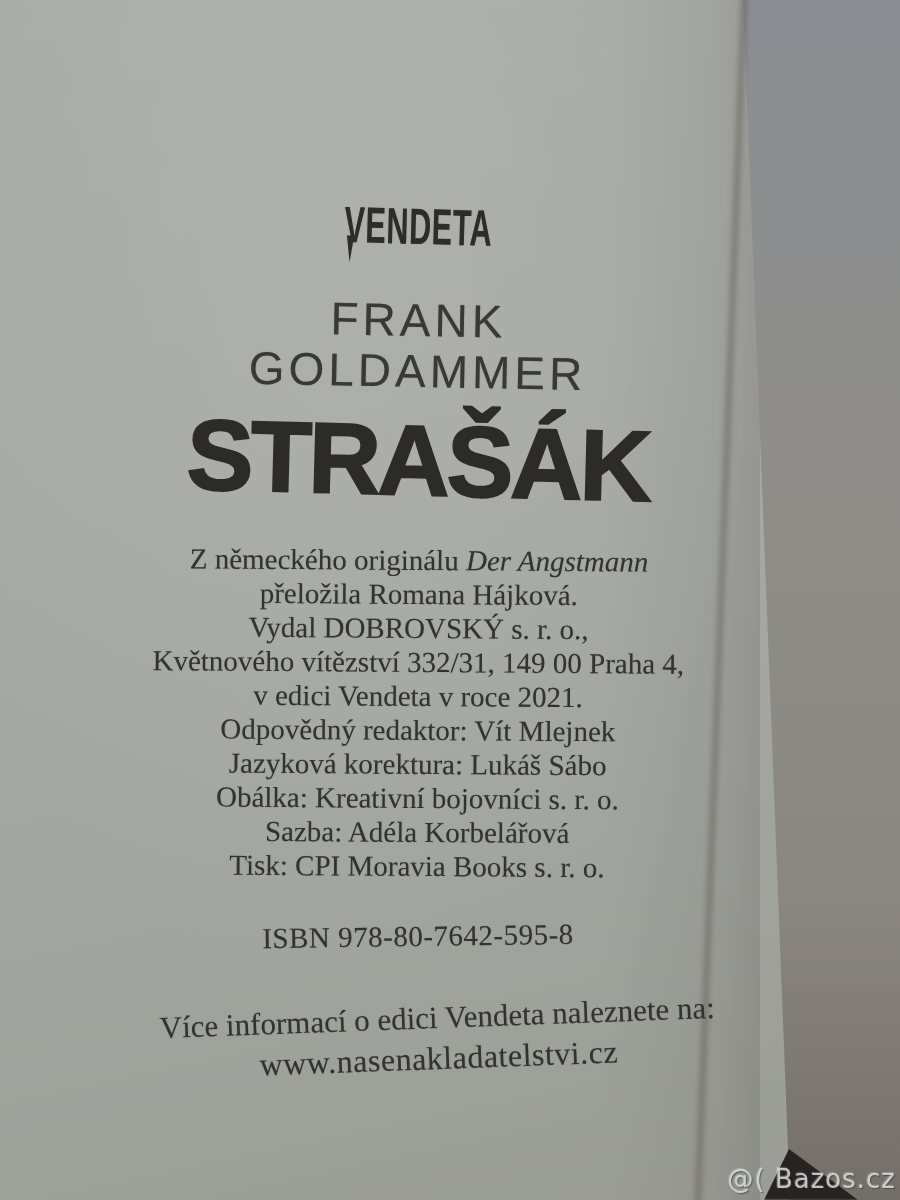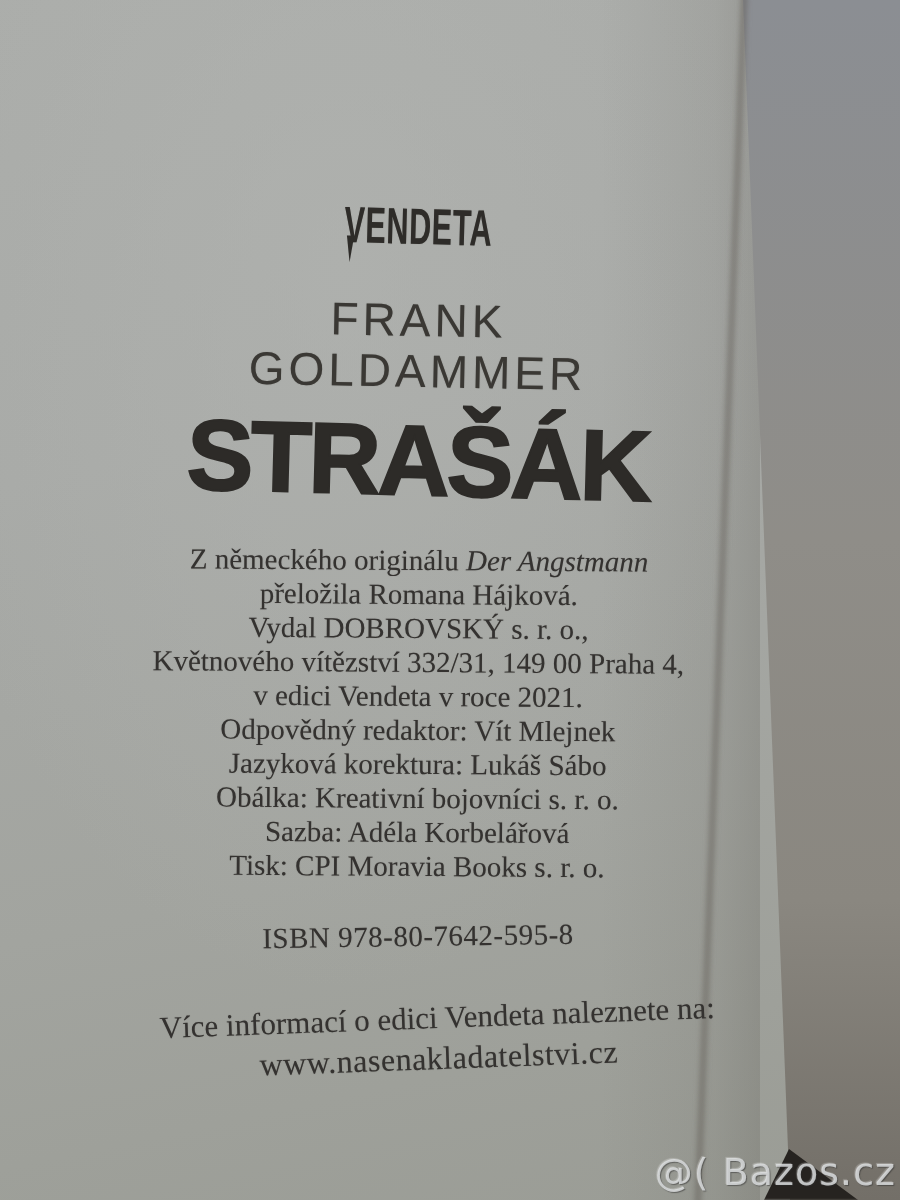--- a/index.html
+++ b/index.html
@@ -86,21 +86,21 @@
   .footer-block{
     top:998px;left:20px;transform:rotate(-2.1deg);
     font-size:31px;line-height:40px;color:#343230;
   }
   .footer-site{font-size:32px;letter-spacing:.5px;}
 
   
   .watermark{
     position:absolute;right:4px;bottom:6px;z-index:9;
     font-family:"DejaVu Sans", sans-serif;font-weight:400;
-    font-size:38px;letter-spacing:1px;
+    font-size:26px;letter-spacing:1px;
     color:rgba(225,227,229,.80);
     text-shadow:1px 1px 1px rgba(45,45,45,.5), -1px -1px 1px rgba(255,255,255,.28);
     white-space:nowrap;
   }
 </style>
 </head>
 <body>
 
 <div class="photo">
 

